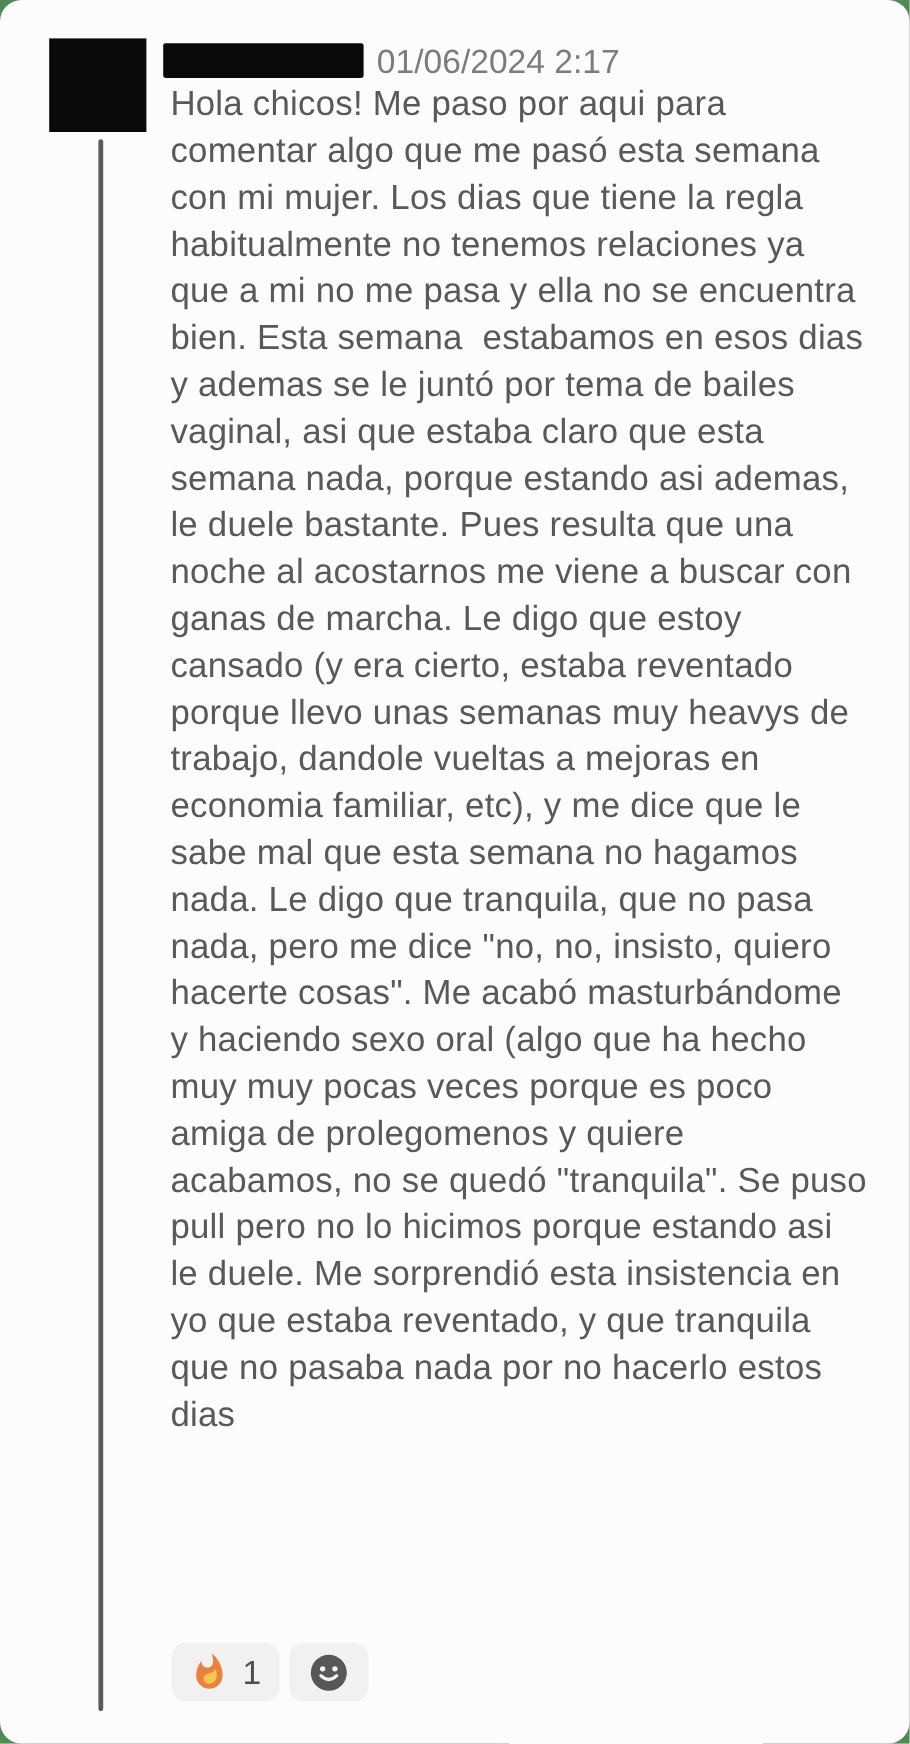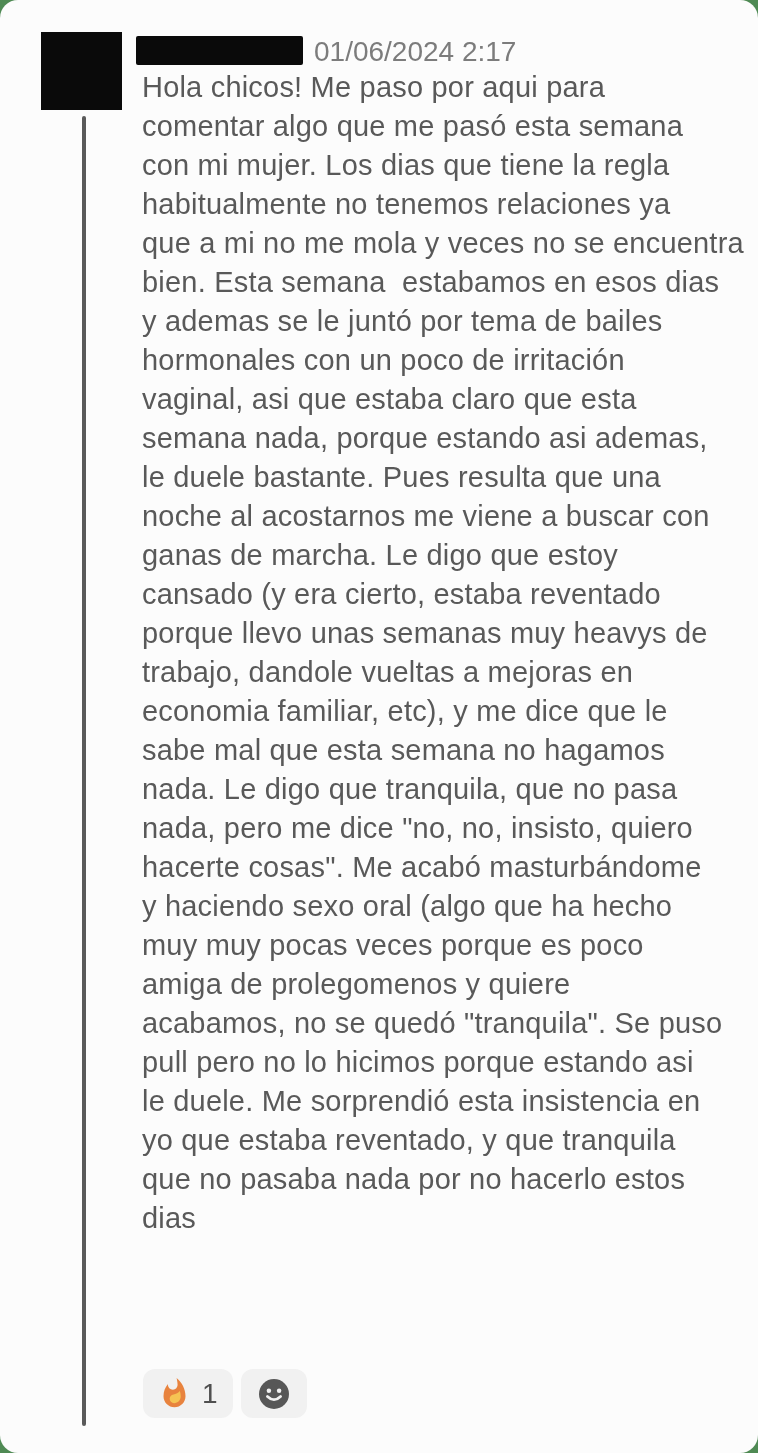--- a/index.html
+++ b/index.html
@@ -74,24 +74,23 @@
 
   <div class="timestamp">01/06/2024 2:17</div>
 
   <div class="thread-line"></div>
 
   <div class="message-text">
       <div class="msg-line">Hola chicos! Me paso por aqui para</div>
       <div class="msg-line">comentar algo que me pasó esta semana</div>
       <div class="msg-line">con mi mujer. Los dias que tiene la regla</div>
       <div class="msg-line">habitualmente no tenemos relaciones ya</div>
-      <div class="msg-line">que a mi no me mola y veces no se encuentra</div>
+      <div class="msg-line">que a mi no me pasa y ella no se encuentra</div>
       <div class="msg-line">bien. Esta semana  estabamos en esos dias</div>
       <div class="msg-line">y ademas se le juntó por tema de bailes</div>
-      <div class="msg-line">hormonales con un poco de irritación</div>
       <div class="msg-line">vaginal, asi que estaba claro que esta</div>
       <div class="msg-line">semana nada, porque estando asi ademas,</div>
       <div class="msg-line">le duele bastante. Pues resulta que una</div>
       <div class="msg-line">noche al acostarnos me viene a buscar con</div>
       <div class="msg-line">ganas de marcha. Le digo que estoy</div>
       <div class="msg-line">cansado (y era cierto, estaba reventado</div>
       <div class="msg-line">porque llevo unas semanas muy heavys de</div>
       <div class="msg-line">trabajo, dandole vueltas a mejoras en</div>
       <div class="msg-line">economia familiar, etc), y me dice que le</div>
       <div class="msg-line">sabe mal que esta semana no hagamos</div>

